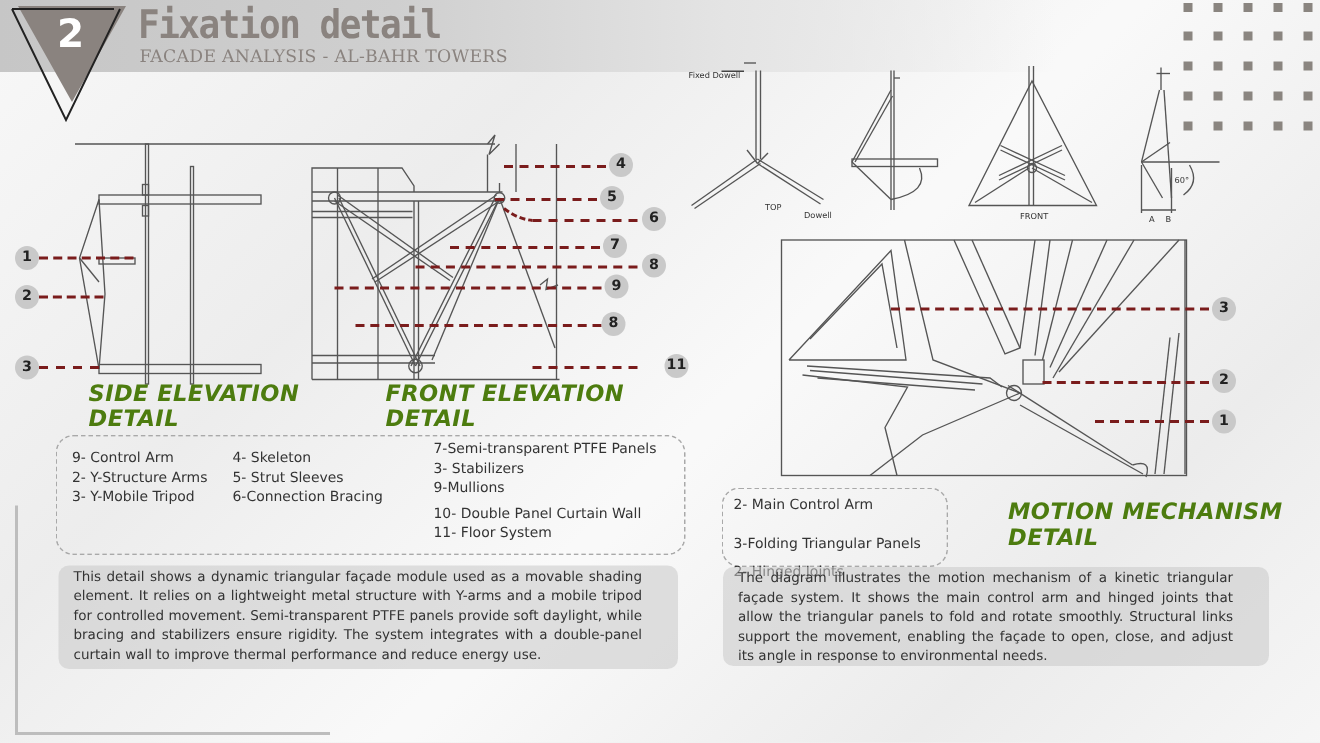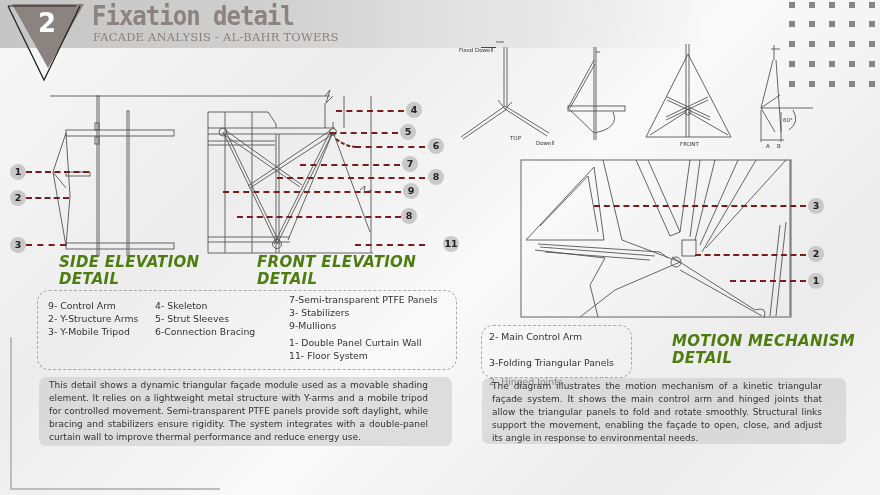--- a/index.html
+++ b/index.html
@@ -296,21 +296,21 @@
 <div class="legend-box" style="left:37px;top:290px;width:420px;height:80px;"></div>
 <div class="legend-item" style="left:48px;top:300px;">9- Control Arm</div>
 <div class="legend-item" style="left:48px;top:313px;">2- Y-Structure Arms</div>
 <div class="legend-item" style="left:48px;top:326px;">3- Y-Mobile Tripod</div>
 <div class="legend-item" style="left:155px;top:300px;">4- Skeleton</div>
 <div class="legend-item" style="left:155px;top:313px;">5-  Strut Sleeves</div>
 <div class="legend-item" style="left:155px;top:326px;">6-Connection Bracing</div>
 <div class="legend-item" style="left:289px;top:294px;">7-Semi-transparent PTFE Panels</div>
 <div class="legend-item" style="left:289px;top:307px;">3-  Stabilizers</div>
 <div class="legend-item" style="left:289px;top:320px;">9-Mullions</div>
-<div class="legend-item" style="left:289px;top:337px;">1- Double Panel Curtain Wall</div>
+<div class="legend-item" style="left:289px;top:337px;">10- Double Panel Curtain Wall</div>
 <div class="legend-item" style="left:289px;top:350px;">11- Floor System</div>
 
 <div class="desc" style="left:39px;top:377px;width:413px;height:69px;">This detail shows a dynamic triangular façade module used as a movable shading element. It relies on a lightweight metal structure with Y-arms and a mobile tripod for controlled movement. Semi-transparent PTFE panels provide soft daylight, while bracing and stabilizers ensure rigidity. The system integrates with a double-panel curtain wall to improve thermal performance and reduce energy use.</div>
 
 <div class="legend-box" style="left:481px;top:325px;width:151px;height:53px;"></div>
 <div class="legend-item" style="left:489px;top:331px;">2- Main Control Arm</div>
 <div class="legend-item" style="left:489px;top:344px;margin-top:32px;">2- Hinged Joints</div>
 <div class="legend-item" style="left:489px;top:357px;">3-Folding Triangular Panels</div>
 
 <div class="label-title" style="left:648px;top:333px;margin-left:24px;">

